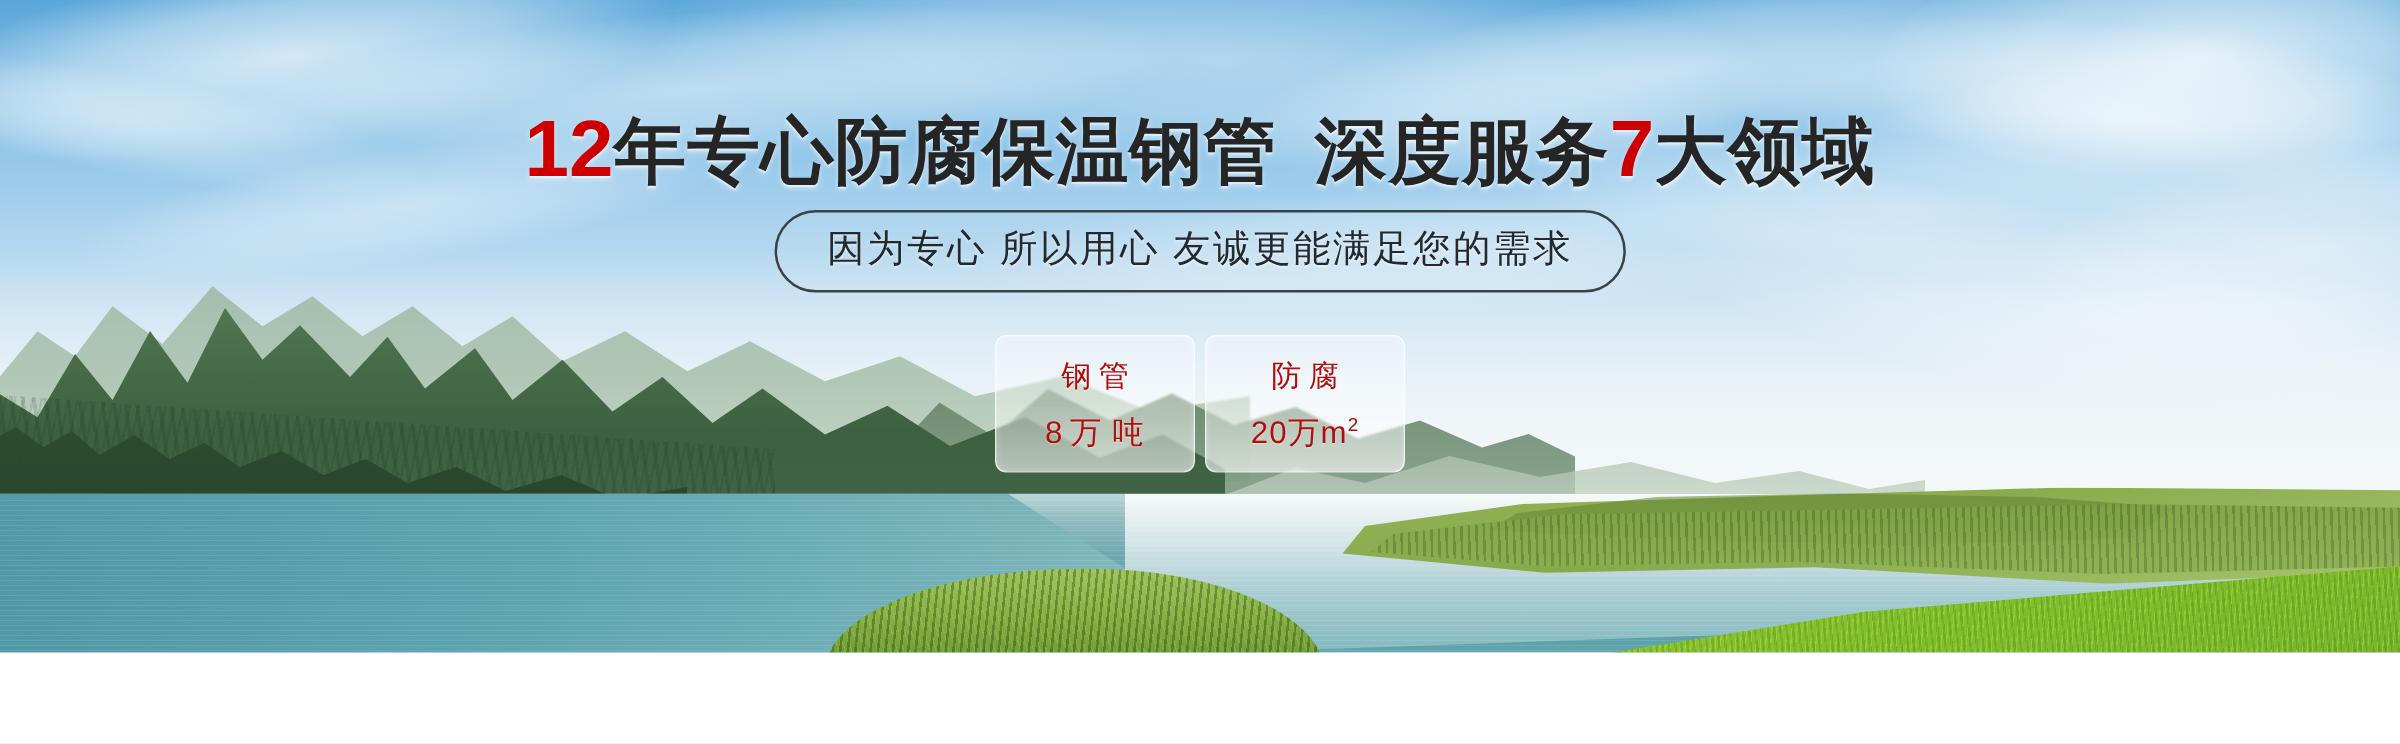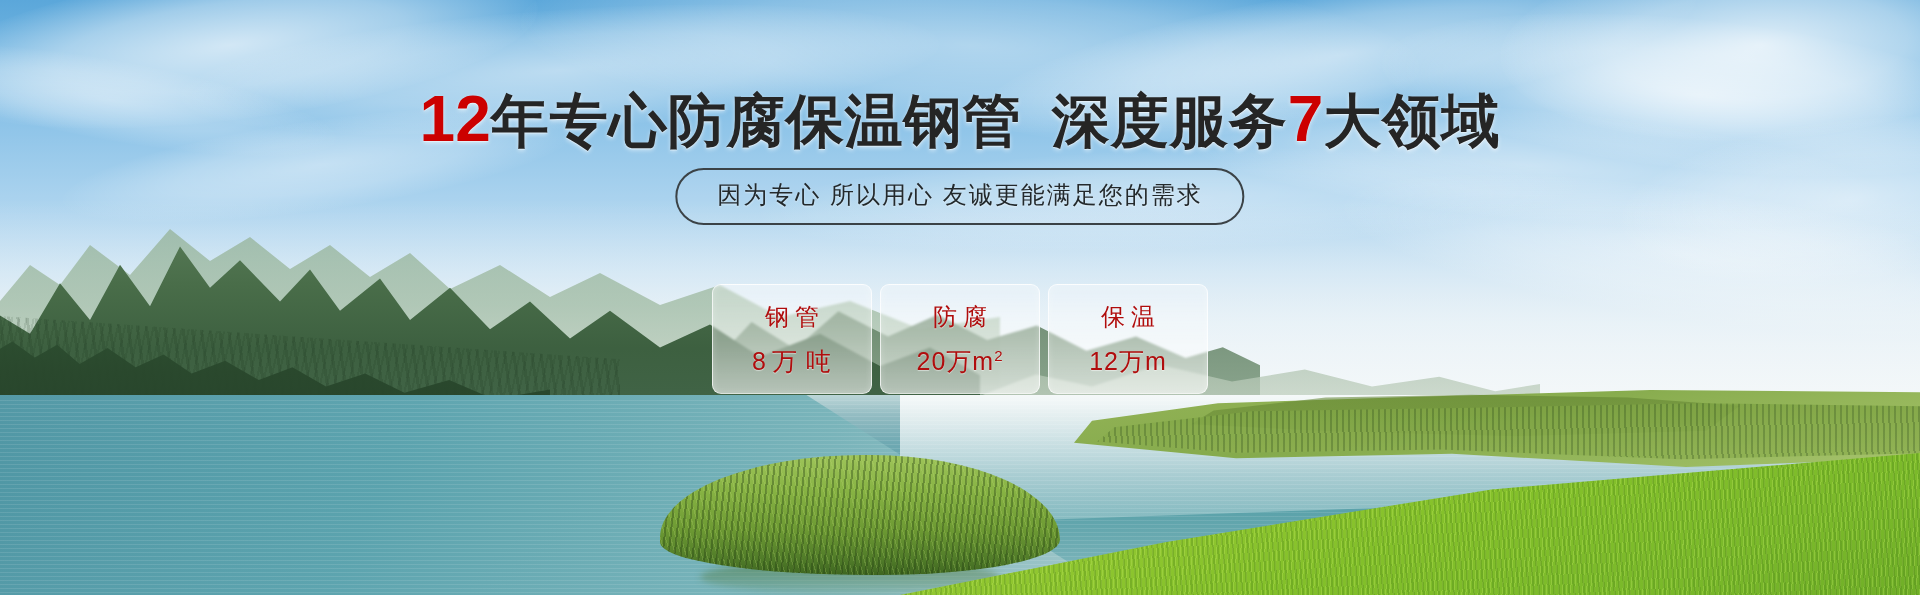--- a/index.html
+++ b/index.html
@@ -5,21 +5,21 @@
 <style>
   * { margin:0; padding:0; box-sizing:border-box; }
   html,body { background:#fff; }
   body {
     font-family:"Liberation Sans","DejaVu Sans",sans-serif;
   }
 
   .banner {
     position:relative;
     width:1920px;
-    height:595px;
+    height:522px;
     overflow:hidden;
     background:#f9a8d4;
   }
 
   
   .sky {
     position:absolute; inset:0;
     background:
       linear-gradient(to bottom,
         #5ba7da 0%,
@@ -234,21 +234,21 @@
   }
   .headline .gap { display:inline-block; width:30px; }
 
   .pill {
     position:absolute;
     top:168px; left:50%;
     transform:translateX(-50%);
     border:2px solid #3b4246;
     border-radius:40px;
     padding:9px 40px 12px;
-    font-size:24px;
+    font-size:30px;
     letter-spacing:2px;
     color:#23292c;
     white-space:nowrap;
     font-family:"Liberation Sans","DejaVu Sans",sans-serif;
     background:rgba(255,255,255,.06);
     text-shadow:0 1px 2px rgba(255,255,255,.5);
   }
 
   .cards {
     position:absolute;
@@ -264,21 +264,20 @@
     border-radius:9px;
     border:1px solid rgba(255,255,255,.75);
     background:linear-gradient(to bottom, rgba(255,255,255,.28) 0%, rgba(255,255,255,.42) 50%, rgba(255,255,255,.62) 100%);
     backdrop-filter:blur(1px);
     display:flex;
     flex-direction:column;
     align-items:center;
     justify-content:center;
     gap:12px;
     box-shadow:0 1px 6px rgba(255,255,255,.25) inset;
-    margin-top:16px;
   }
   .card .lbl {
     font-size:24px;
     letter-spacing:6px;
     text-indent:6px;
     color:#b00d0d;
     font-family:"Liberation Sans","DejaVu Sans",sans-serif;
     text-shadow:0 1px 1px rgba(255,255,255,.5);
   }
   .card .val {
@@ -356,22 +355,16 @@
         </div>
       </div>
 
       <div class="card">
         <div class="lbl">防腐</div>
         <div class="val">
           <span>20</span><span>万m</span><sup>2</sup>
         </div>
       </div>
 
-      <div class="card">
-        <div class="lbl">保温</div>
-        <div class="val">
-          <span>12</span><span>万m</span>
-        </div>
-      </div>
 
     </div>
   </div>
 </div>
 
 </body></html>

